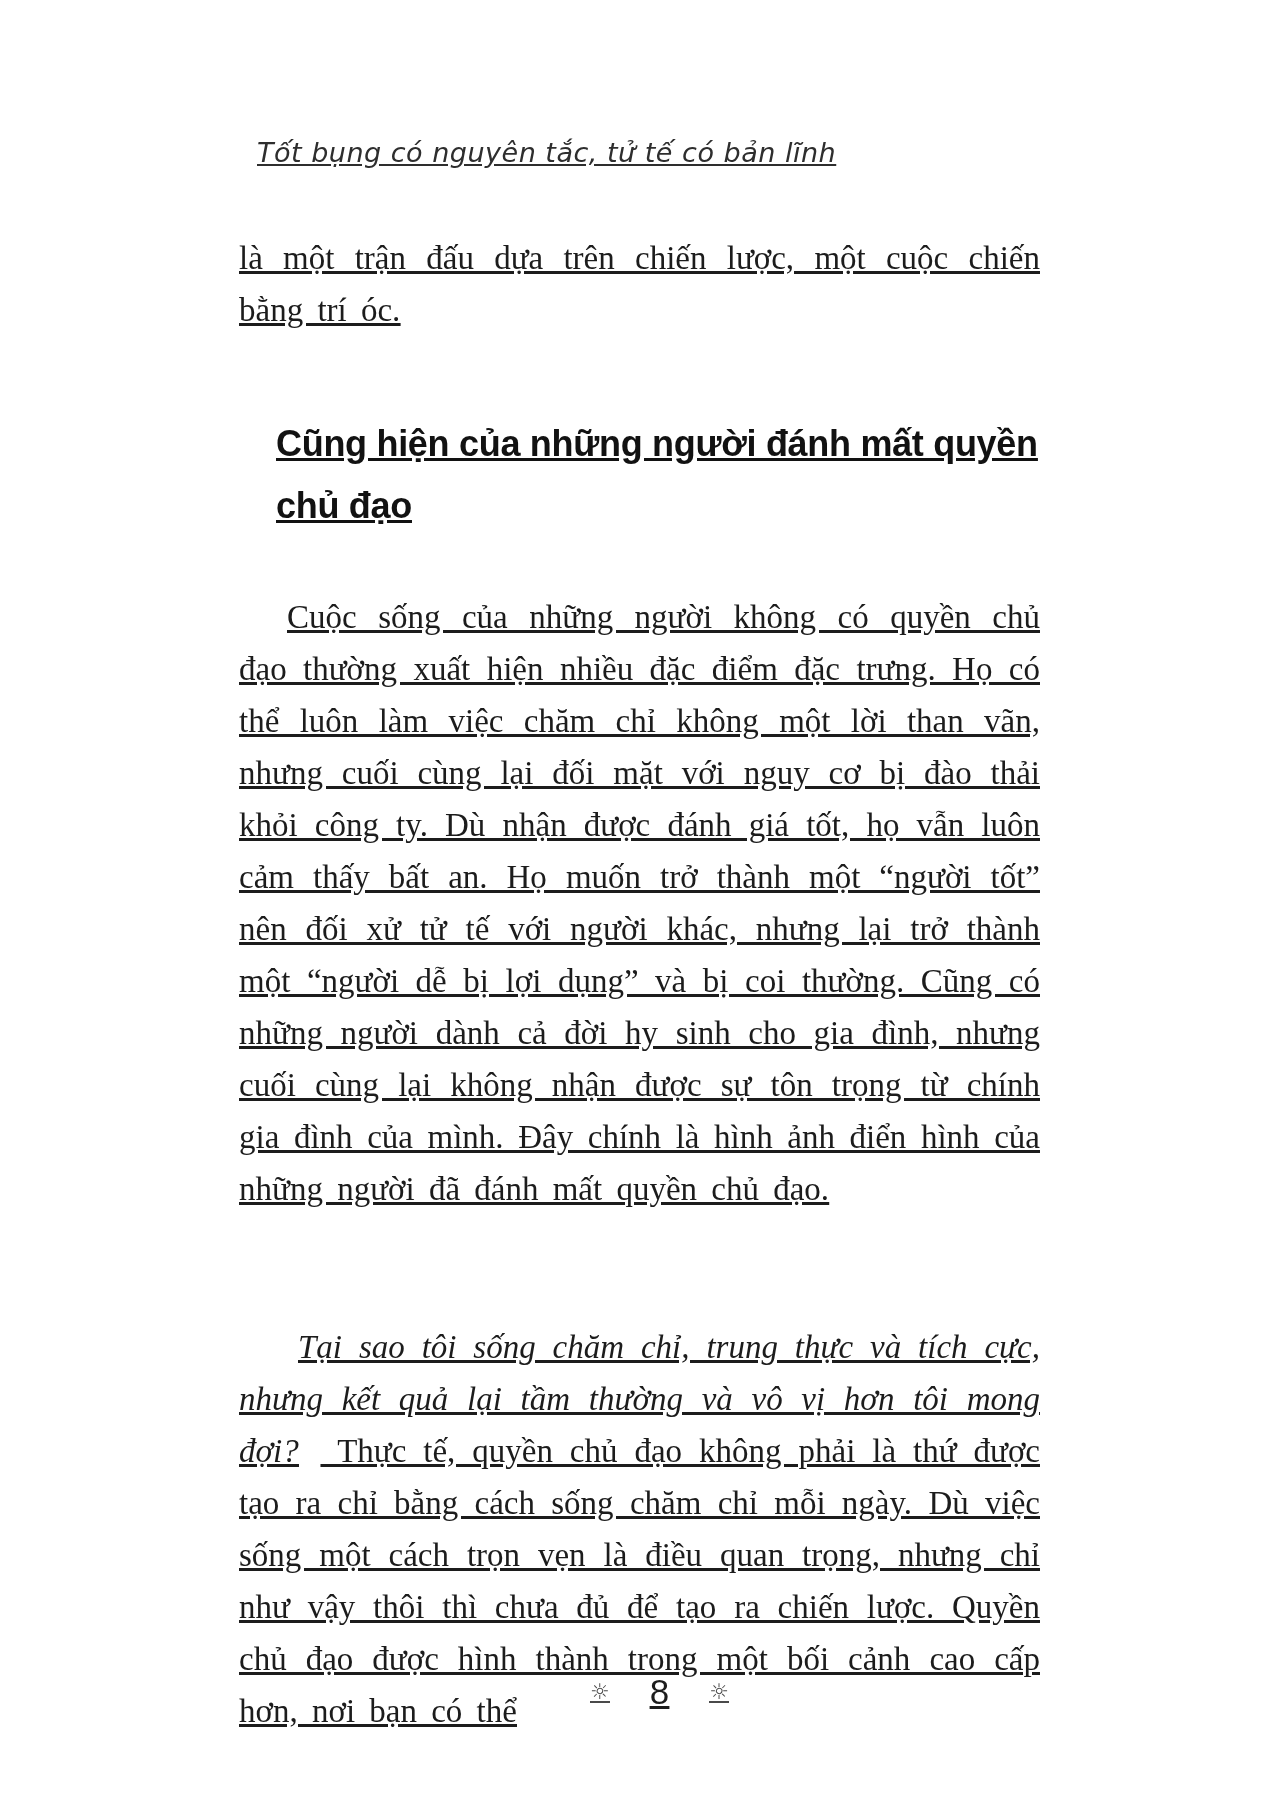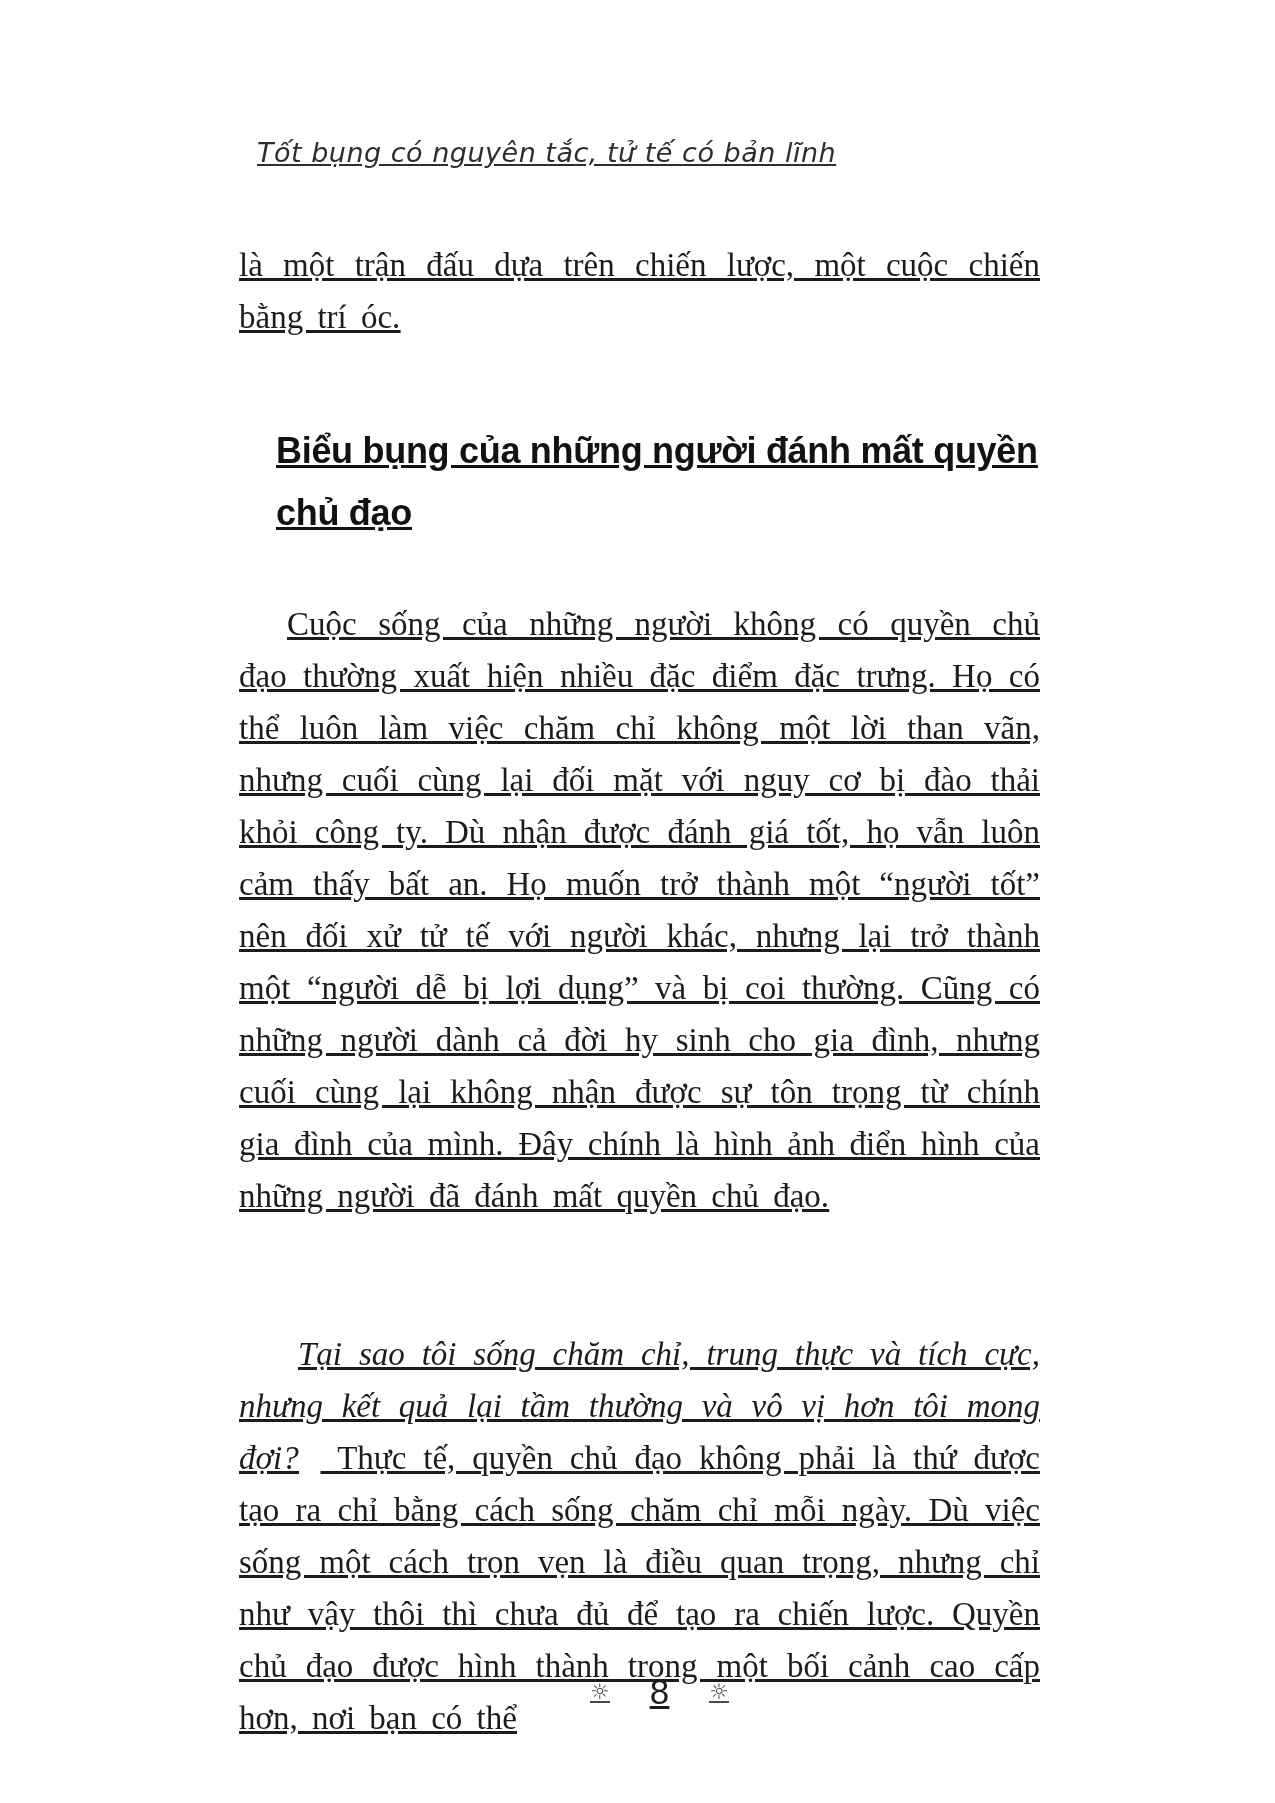--- a/index.html
+++ b/index.html
@@ -23,21 +23,21 @@
     font-family: "DejaVu Sans", sans-serif;
     font-style: italic;
     font-size: 27px;
     letter-spacing: 0.5px;
     color: #2e2e2e;
     white-space: nowrap;
   }
   .text-block {
     position: absolute;
     left: 195px;
-    top: 195px;
+    top: 188px;
     width: 845px;
   }
   .para {
     font-family: "Liberation Serif", serif;
     font-size: 33px;
     line-height: 52px;
     text-align: justify;
     word-spacing: 6px;
     color: #1c1c1c;
   }
@@ -86,21 +86,21 @@
 <div class="page">
 
   <header class="running-head">
     <span>Tốt bụng có nguyên tắc, tử tế có bản lĩnh</span>
   </header>
 
   <main class="text-block">
 
     <p class="para">là một trận đấu dựa trên chiến lược, một cuộc chiến bằng trí óc.</p>
 
-    <h2 class="section-heading">Biểu bụng của những người đánh mất quyền chủ đạo</h2>
+    <h2 class="section-heading">Cũng hiện của những người đánh mất quyền chủ đạo</h2>
 
     <p class="para indent">Cuộc sống của những người không có quyền chủ đạo thường xuất hiện nhiều đặc điểm đặc trưng. Họ có thể luôn làm việc chăm chỉ không một lời than vãn, nhưng cuối cùng lại đối mặt với nguy cơ bị đào thải khỏi công ty. Dù nhận được đánh giá tốt, họ vẫn luôn cảm thấy bất an. Họ muốn trở thành một “người tốt” nên đối xử tử tế với người khác, nhưng lại trở thành một “người dễ bị lợi dụng” và bị coi thường. Cũng có những người dành cả đời hy sinh cho gia đình, nhưng cuối cùng lại không nhận được sự tôn trọng từ chính gia đình của mình. Đây chính là hình ảnh điển hình của những người đã đánh mất quyền chủ đạo.</p>
 
     <p class="para indent gap-top"><em>Tại sao tôi sống chăm chỉ, trung thực và tích cực, nhưng kết quả lại tầm thường và vô vị hơn tôi mong đợi?</em><span> Thực tế, quyền chủ đạo không phải là thứ được tạo ra chỉ bằng cách sống chăm chỉ mỗi ngày. Dù việc sống một cách trọn vẹn là điều quan trọng, nhưng chỉ như vậy thôi thì chưa đủ để tạo ra chiến lược. Quyền chủ đạo được hình thành trong một bối cảnh cao cấp hơn, nơi bạn có thể</span></p>
 
   </main>
 
   <footer class="page-footer">
     <span class="ornament">☼</span>
     <span class="page-number">8</span>

